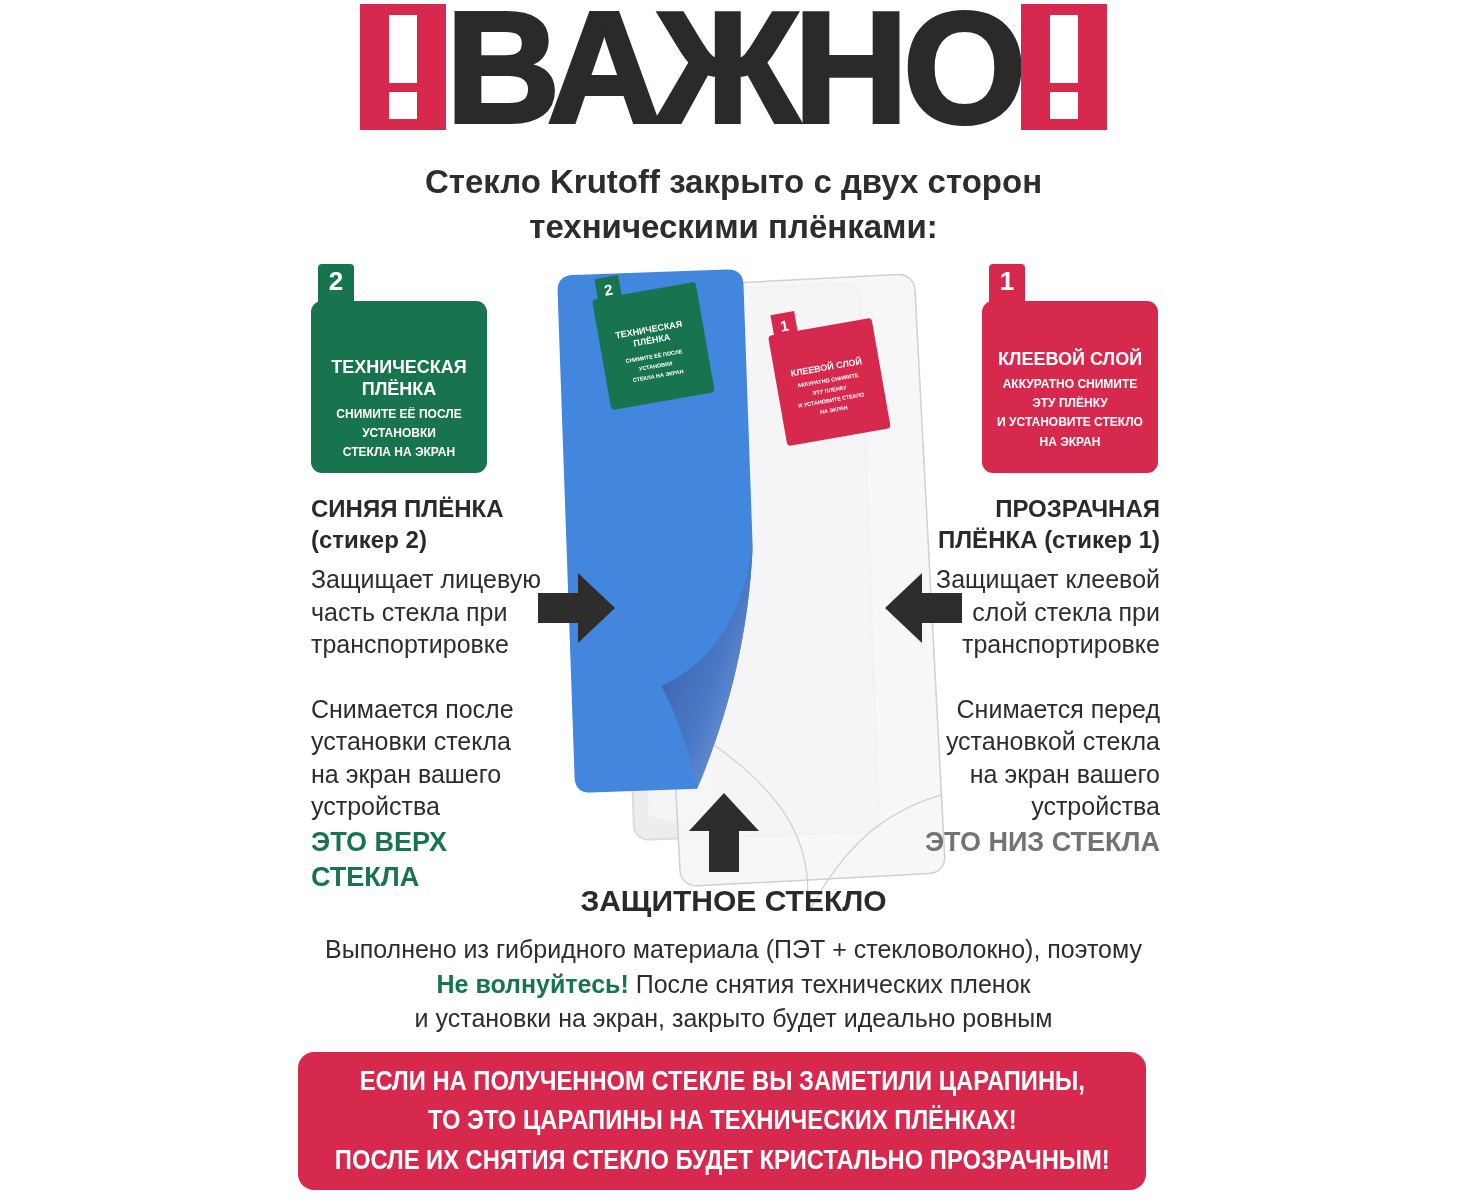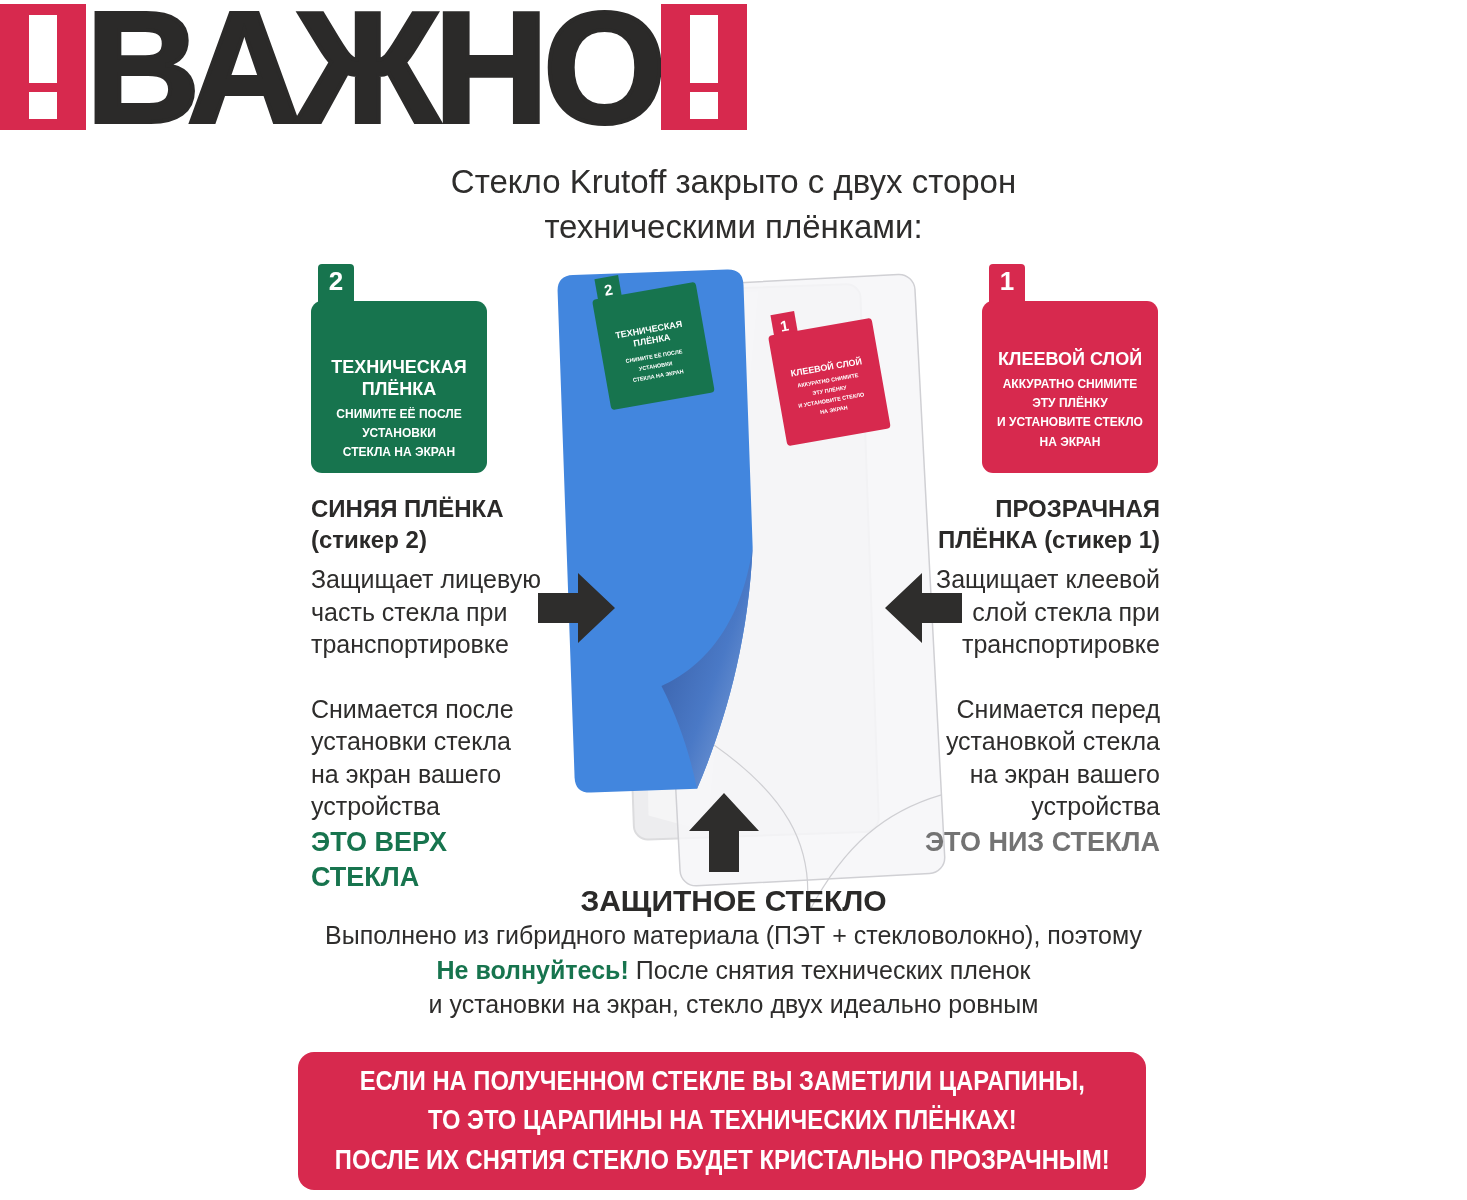--- a/index.html
+++ b/index.html
@@ -1,32 +1,32 @@
 <!DOCTYPE html>
 <html lang="ru"><head>
 <meta charset="utf-8">
 <style>
   html,body{margin:0;padding:0;background:#ffffff;}
   .poster{
     position:relative;width:1467px;height:1200px;background:#ffffff;overflow:hidden;
     font-family:"Liberation Sans","DejaVu Sans",sans-serif;color:#2d2c2b;
   }
   
-  .header{position:absolute;top:4px;left:0;width:100%;display:flex;align-items:center;}
+  .header{position:absolute;top:4px;left:0;width:100%;display:flex;justify-content:center;align-items:center;}
   .excl-block{width:86px;height:126px;background:#d7294e;display:flex;flex-direction:column;align-items:center;justify-content:center;gap:9px;}
   .excl-bar{width:28px;height:68px;background:#ffffff;}
   .excl-dot{width:28px;height:27px;background:#ffffff;}
   .big-title{
     font-size:158px;line-height:126px;font-weight:900;color:#2b2a29;
     letter-spacing:-5px;-webkit-text-stroke:4px #2b2a29;white-space:nowrap;
   }
   
   .subtitle{
     position:absolute;top:160px;left:0;width:100%;text-align:center;
-    font-size:33px;font-weight:normal;line-height:1.35;white-space:pre-line;color:#2e2d2c;
+    font-size:33px;font-weight:bold;line-height:1.35;white-space:pre-line;color:#2e2d2c;
   }
   
   .sticker{position:absolute;width:176px;}
   .sticker-green-pos{left:311px;top:264px;}
   .sticker-red-pos{left:982px;top:264px;}
   .sticker .tab{
     position:absolute;left:7px;top:0;width:36px;height:42px;border-radius:4px 4px 0 0;
     color:#fff;font-weight:bold;font-size:26px;display:flex;justify-content:center;padding-top:2px;box-sizing:border-box;
   }
   .sticker .body{
@@ -45,21 +45,21 @@
   .col-right{right:307px;text-align:right;}
   .col .col-title{font-size:24px;font-weight:bold;line-height:1.28;white-space:pre-line;color:#2b2a29;}
   .col .para{white-space:pre-line;margin-top:8px;color:#2e2d2c;}
   .col .para2{margin-top:32px;}
   .col .hl{font-size:27px;font-weight:bold;margin-top:2px;}
   .hl-green{color:#17744e;}
   .hl-red{color:#737373;}
   
   .glass-section{position:absolute;top:884px;left:0;width:100%;text-align:center;}
   .glass-title{font-size:30px;font-weight:bold;color:#2b2a29;}
-  .glass-text{font-size:25px;line-height:1.38;margin-top:0;color:#2e2d2c;}
+  .glass-text{font-size:25px;line-height:1.38;margin-top:14px;color:#2e2d2c;}
   .glass-text .g-hl{color:#17744e;font-weight:bold;}
   
   .banner{
     position:absolute;left:298px;top:1052px;width:848px;height:138px;border-radius:16px;
     background:#d7294e;display:flex;flex-direction:column;justify-content:center;align-items:center;
   }
   .banner-text{color:#ffffff;font-weight:bold;font-size:27px;line-height:1.45;text-align:center;transform:scaleX(0.88);transform-origin:center;white-space:nowrap;}
   
   .illustration{position:absolute;left:530px;top:250px;width:440px;height:660px;}
   .svg-mini-title{font-size:9px;font-weight:bold;fill:#fff;text-anchor:middle;}
@@ -204,21 +204,21 @@
 на экран вашего
 устройства</div>
     <div class="hl hl-red">ЭТО НИЗ СТЕКЛА</div>
   </div>
 
   <div class="glass-section">
     <div class="glass-title">ЗАЩИТНОЕ СТЕКЛО</div>
     <div class="glass-text">
       <div>Выполнено из гибридного материала (ПЭТ + стекловолокно), поэтому</div>
       <div><span class="g-hl">Не волнуйтесь!</span><span> После снятия технических пленок</span></div>
-      <div>и установки на экран, стекло двух идеально ровным</div>
+      <div>и установки на экран, закрыто будет идеально ровным</div>
     </div>
   </div>
 
   <div class="banner">
     <div class="banner-text">
       <div>ЕСЛИ НА ПОЛУЧЕННОМ СТЕКЛЕ ВЫ ЗАМЕТИЛИ ЦАРАПИНЫ,</div>
       <div>ТО ЭТО ЦАРАПИНЫ НА ТЕХНИЧЕСКИХ ПЛЁНКАХ!</div>
       <div>ПОСЛЕ ИХ СНЯТИЯ СТЕКЛО БУДЕТ КРИСТАЛЬНО ПРОЗРАЧНЫМ!</div>
     </div>
   </div>

